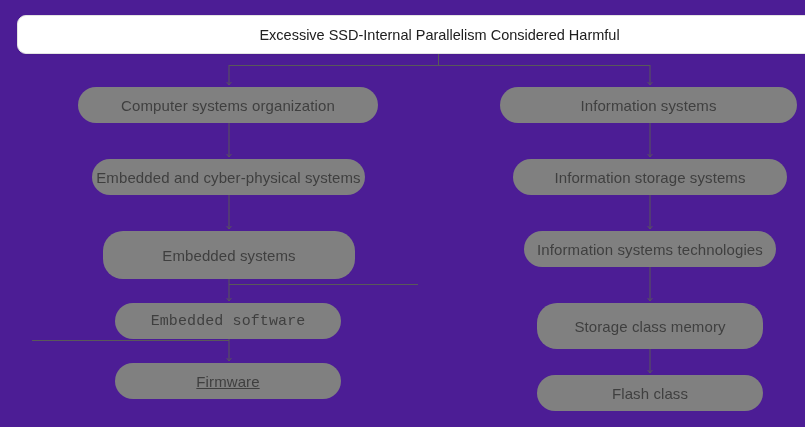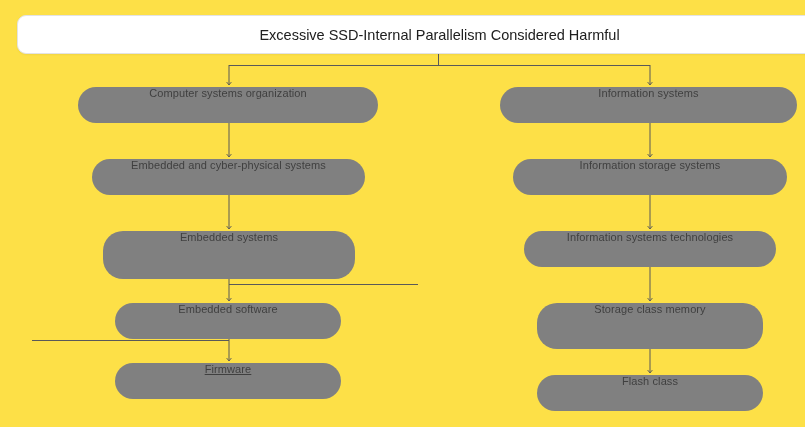--- a/index.html
+++ b/index.html
@@ -7,21 +7,21 @@
     padding: 0;
     background: #ffffff;
   }
   body {
     font-family: "Liberation Sans", sans-serif;
   }
   #canvas {
     position: relative;
     width: 805px;
     height: 427px;
-    background: #fde047;
+    background: #4c1d95;
     overflow: hidden;
   }
   #edge-layer {
     position: absolute;
     left: 0;
     top: 0;
     width: 805px;
     height: 427px;
     pointer-events: none;
   }
@@ -49,23 +49,24 @@
     color: #202020;
     font-family: "Liberation Sans", sans-serif;
     white-space: nowrap;
   }
   .node {
     position: absolute;
     box-sizing: border-box;
     background: #808080;
     border-radius: 20px;
     color: #3f3f3f;
-    font-size: 11px;
+    font-size: 15px;
     font-family: "Liberation Sans", sans-serif;
     display: flex;
+    align-items: center;
     justify-content: center;
     text-align: center;
     white-space: nowrap;
     letter-spacing: 0.1px;
   }
 </style>
 </head>
 <body>
 
 <div id="canvas">
@@ -114,21 +115,21 @@
 
   <div class="node" style="left:78px; top:87px; width:300px; height:36px;">
     <span>Computer systems organization</span>
   </div>
   <div class="node" style="left:92px; top:159px; width:273px; height:36px;">
     <span>Embedded and cyber-physical systems</span>
   </div>
   <div class="node" style="left:103px; top:231px; width:252px; height:48px;">
     <span>Embedded systems</span>
   </div>
-  <div class="node" style="left:115px; top:303px; width:226px; height:36px;">
+  <div class="node" style="left:115px; top:303px; width:226px; height:36px;font-family:Liberation Mono, monospace;">
     <span>Embedded software</span>
   </div>
   <div class="node" style="left:115px; top:363px; width:226px; height:36px;text-decoration:underline;">
     <span>Firmware</span>
   </div>
 
   <div class="node" style="left:500px; top:87px; width:297px; height:36px;">
     <span>Information systems</span>
   </div>
   <div class="node" style="left:513px; top:159px; width:274px; height:36px;">

